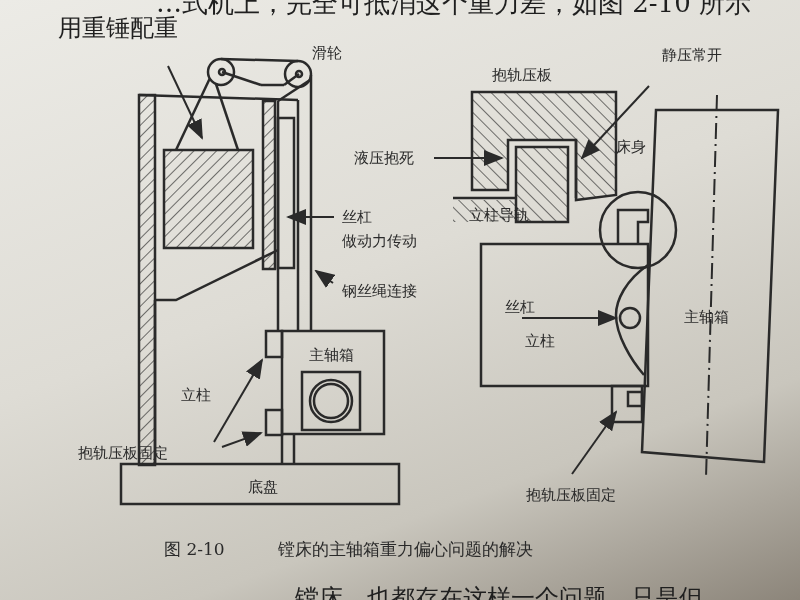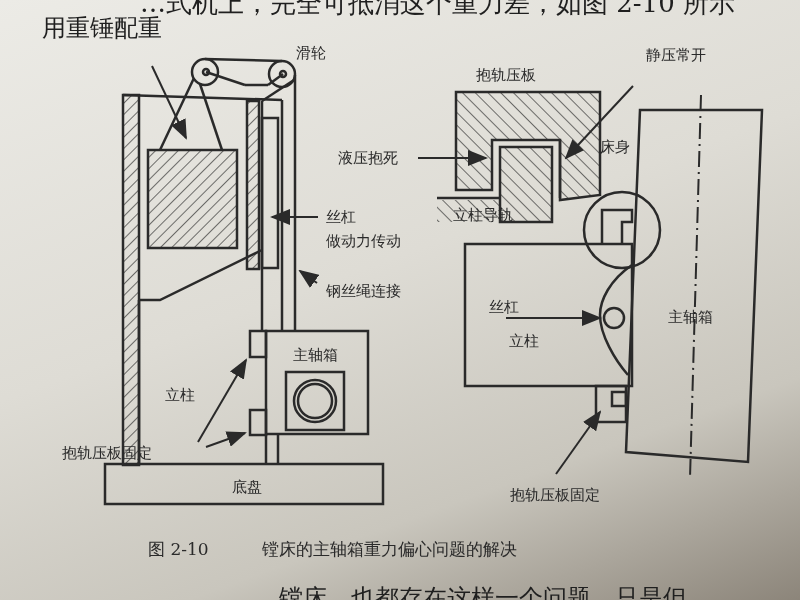--- a/index.html
+++ b/index.html
@@ -1,21 +1,21 @@
 <!DOCTYPE html>
 <html><head>
   <meta charset="utf-8">
   <style>
     html, body { margin: 0; padding: 0; }
     body {
       width: 800px; height: 600px; overflow: hidden; position: relative;
       background: linear-gradient(160deg, #ecebe6 0%, #dedcd5 45%, #c9c6bd 75%, #8c857a 100%);
       font-family: "DejaVu Sans", sans-serif;
     }
-    .page { position: absolute; left: 0; top: 0; width: 673px; height: 600px; }
+    .page { position: absolute; left: 16px; top: 0; width: 673px; height: 600px; }
     svg { position: absolute; left: 0; top: 0; }
     .lbl { font-family: "DejaVu Sans", sans-serif; fill: #2a2a2a; }
     .top-text { font-family: "DejaVu Serif", serif; fill: #1f1f1f; }
     .caption { font-family: "DejaVu Serif", serif; fill: #2a2a2a; }
   </style>
 </head>
 <body>
 
 <div class="page">
 <svg width="800" height="600" viewBox="0 0 800 600">

